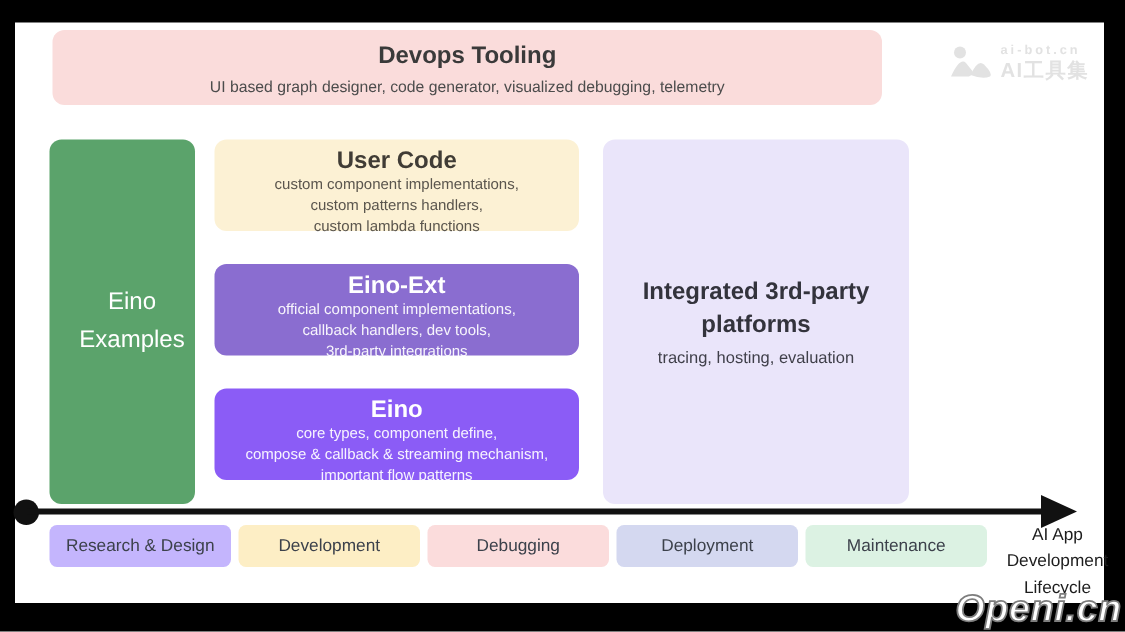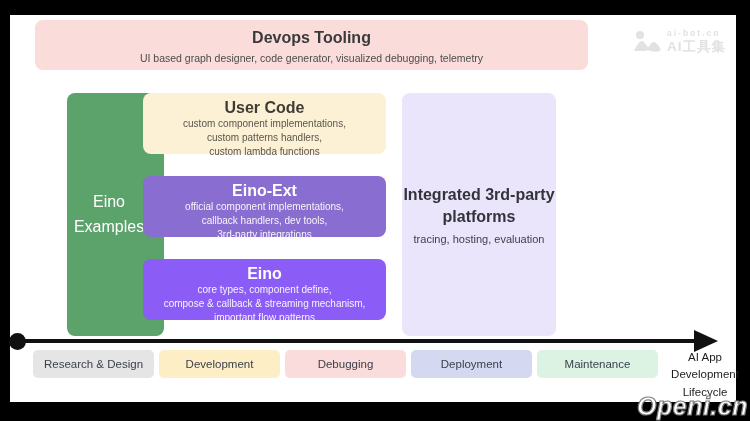--- a/index.html
+++ b/index.html
@@ -14,37 +14,37 @@
   .slide { left:10px; top:15px; width:726px; height:387px; background:#fff; }
 
   .box { position:absolute; border-radius:8px; text-align:center; }
 
   
   .devops { left:35px; top:20px; width:553px; height:50px; padding-top:9px; }
   .title-dark { font-size:16px; font-weight:600; color:#3a3a3a; }
   .sub-dark { font-size:10.5px; color:#4c4c4c; margin-top:5px; }
 
   
-  .examples { left:33px; top:93px; width:97px; height:243px; display:flex; align-items:center; justify-content:flex-start;margin-left:34px; }
+  .examples { left:33px; top:93px; width:97px; height:243px; display:flex; align-items:center; justify-content:flex-end; }
   .examples-text { color:#fff; font-size:16px; font-weight:500; line-height:1.55; text-align:center; width:84px; }
 
   
   .stack { left:143px; width:243px; height:61px; padding-top:6px; }
   .stack-0 { top:93px; }
   .stack-1 { top:176px; }
   .stack-2 { top:259px; }
   .stack .title { font-size:16px; font-weight:600; }
   .stack .line { font-size:10px; line-height:14px; }
   .cream .title { color:#403c35; }
   .cream .line  { color:#5a554d; }
   .light .title { color:#ffffff; }
   .light .line  { color:rgba(255,255,255,0.93); }
 
   
-  .integrated { left:402px; top:93px; width:154px; height:243px; display:flex; flex-direction:column; align-items:center; justify-content:center; }
+  .integrated { left:402px; top:93px; width:204px; height:243px; display:flex; flex-direction:column; align-items:center; justify-content:center; }
   .integrated .title { font-size:16px; font-weight:600; color:#33333c; line-height:1.35; width:162px; text-align:center; }
   .integrated .sub { font-size:11px; color:#3f3f49; margin-top:5px; }
 
   
   .axis-line { left:18px; top:339px; width:680px; height:4px; }
   .axis-dot  { left:9px; top:333px; width:17px; height:17px; border-radius:50%; }
   .axis-head { left:694px; top:330px; width:0; height:0;
                border-left:24px solid #111; border-top:11px solid transparent; border-bottom:11px solid transparent; }
 
   .stage { position:absolute; top:350px; height:28px; width:121px; border-radius:5px;
@@ -100,21 +100,21 @@
 
 <div class="box integrated" style="background: rgb(234, 229, 250);">
   <div class="title">Integrated 3rd-party platforms</div>
   <div class="sub">tracing, hosting, evaluation</div>
 </div>
 
 <div class="abs axis-dot" style="background: rgb(17, 17, 17);"></div>
 <div class="abs axis-line" style="background: rgb(17, 17, 17);"></div>
 <div class="abs axis-head" style="border-left-color: rgb(17, 17, 17);"></div>
 
-<div class="stage s0" style="background: #e5e5e5;">
+<div class="stage s0" style="background: #c4b5fd;">
   <span>Research &amp; Design</span>
 </div>
 <div class="stage s1" style="background: rgb(253, 238, 197);">
   <span>Development</span>
 </div>
 <div class="stage s2" style="background: rgb(251, 220, 220);">
   <span>Debugging</span>
 </div>
 <div class="stage s3" style="background: rgb(212, 216, 240); align-items: center;">
   <span>Deployment</span>

